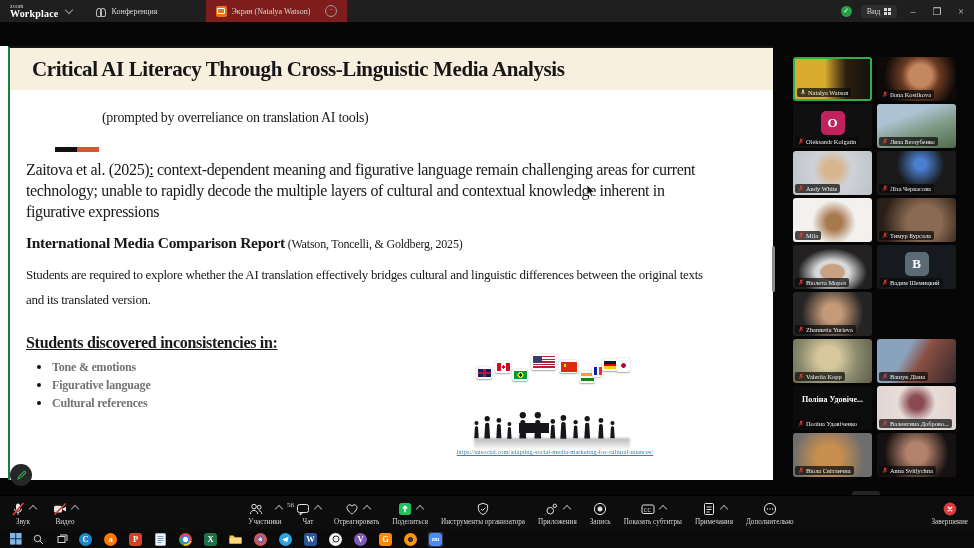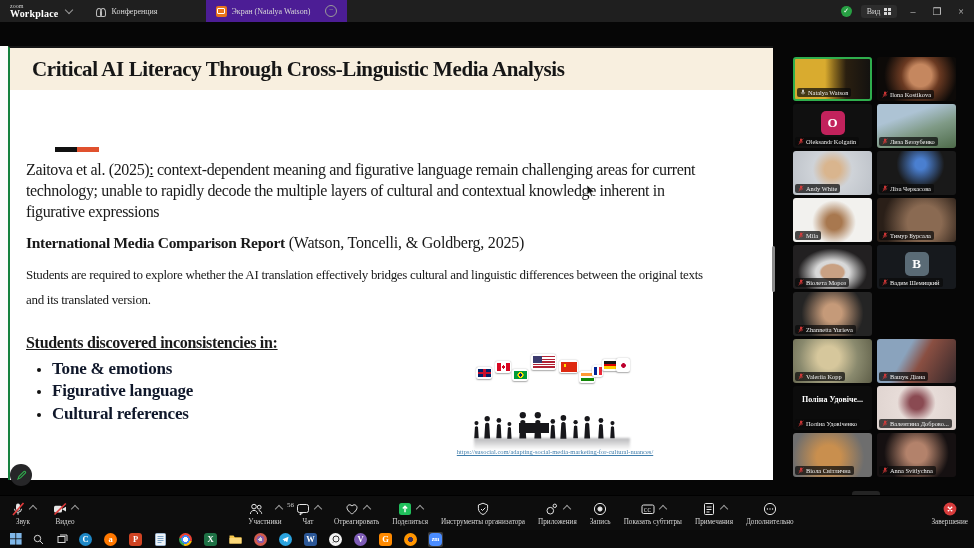--- a/index.html
+++ b/index.html
@@ -6,21 +6,21 @@
   #stage{position:relative;width:974px;height:548px;background:#000;overflow:hidden;
          font-family:Liberation Serif, serif;-webkit-font-smoothing:antialiased;}
 
   
   #topbar{position:absolute;left:0;top:0;width:974px;height:22px;background:#1f1f1f;display:flex;align-items:center;}
   .brand{display:flex;flex-direction:column;line-height:1;margin-left:10px;}
   .brand .b1{font-size:6px;color:#cfcfcf;}
   .brand .b2{font-size:10px;color:#fff;font-weight:bold;letter-spacing:.2px;}
   .chev{width:5px;height:5px;border-left:1px solid #9a9a9a;border-bottom:1px solid #9a9a9a;transform:rotate(-45deg);margin:0 0 2px 8px;}
   .tab{display:flex;align-items:center;gap:5px;font-size:8px;color:#d8d8d8;padding:0 10px;height:22px;}
-  .tab.active{background:#4c1d95;}
+  .tab.active{background:#7f1d1d;}
   .ppl-ico{width:10px;height:9px;position:relative;}
   .ppl-ico:before,.ppl-ico:after{content:"";position:absolute;border:1px solid #bdbdbd;border-radius:50% 50% 2px 2px;}
   .ppl-ico:before{width:4px;height:7px;left:0;top:1px;}
   .ppl-ico:after{width:4px;height:7px;right:0;top:1px;}
   .scr-ico{width:11px;height:11px;background:#e8731a;border-radius:2px;display:flex;align-items:center;justify-content:center;}
   .scr-ico:before{content:"";width:6px;height:4px;border:1px solid #fff;border-radius:1px;}
   .minus-circ{width:10px;height:10px;border:1px solid #9a9a9a;border-radius:50%;color:#9a9a9a;font-size:8px;line-height:8px;text-align:center;margin-left:10px;}
   #topbar-right{position:absolute;right:6px;top:0;height:22px;display:flex;align-items:center;gap:9px;}
   .shield{width:11px;height:11px;background:#27a043;border-radius:50% 50% 50% 50%/45% 45% 55% 55%;color:#fff;font-size:7px;line-height:11px;text-align:center;}
   .viewbtn{display:flex;align-items:center;gap:4px;background:#2d2d2d;border-radius:3px;padding:2px 6px;color:#d8d8d8;font-size:8px;}
@@ -39,25 +39,25 @@
          border-top:2px solid #161616;border-left:2px solid #15803d;color:#191919;}
   #slide-strip{position:absolute;left:0;top:24px;width:8px;height:432px;background:#fbfbfb;}
   #titleband{position:absolute;left:0;top:0;width:763px;height:42px;background:#f8efdf;}
   .s-title{position:absolute;left:22px;top:9px;font-size:21px;font-weight:bold;letter-spacing:-.4px;color:#161616;}
   .s-sub{position:absolute;left:92px;top:62px;font-size:14px;letter-spacing:-.3px;color:#1c1c1c;}
   .divider-b{position:absolute;left:45px;top:99px;width:22px;height:5px;background:#111;}
   .divider-r{position:absolute;left:67px;top:99px;width:22px;height:5px;background:#e0512e;}
   .s-p1{position:absolute;left:16px;top:112px;width:684px;font-size:16px;letter-spacing:-.35px;line-height:1.3;}
   .s-p1 .colon{text-decoration:underline;}
   .s-report{position:absolute;left:16px;top:186px;width:700px;font-size:15.5px;font-weight:bold;letter-spacing:-.3px;}
-  .s-report .cite{font-weight:normal;font-size:16px;letter-spacing:-.2px;}
+  .s-report .cite{font-weight:normal;font-size:12px;letter-spacing:-.2px;}
   .s-p2{position:absolute;left:16px;top:214px;width:688px;font-size:13px;letter-spacing:-.3px;line-height:1.95;}
   .s-lh{position:absolute;left:16px;top:286px;font-size:16px;font-weight:bold;text-decoration:underline;letter-spacing:-.3px;}
-  .s-bullets{position:absolute;left:26px;top:310px;margin:0;padding:0 0 0 16px;font-size:17px;font-weight:bold;
-             color:#0f172a;letter-spacing:-.2px;line-height:1.32;}
+  .s-bullets{position:absolute;left:26px;top:310px;margin:0;padding:0 0 0 16px;font-size:12px;font-weight:bold;
+             color:#737373;letter-spacing:-.2px;line-height:1.32;}
   .s-bullets li::marker{color:#111;font-size:13px;}
   
   #media{position:absolute;left:464px;top:306px;width:156px;height:96px;}
   .bub{position:absolute;background:#fff;border-radius:2.5px;padding:1.5px;box-shadow:0 .5px 1.5px rgba(0,0,0,.35);}
   .f{width:13px;height:8.5px;}
   .f-uk{background:linear-gradient(to bottom,transparent 40%,#c8102e 40% 60%,transparent 60%),
         linear-gradient(to right,transparent 42%,#c8102e 42% 58%,transparent 58%),#012169;}
   .f-ca{background:radial-gradient(circle at 50% 50%,#d80621 0 1.5px,transparent 1.6px),
         linear-gradient(to right,#d80621 0 28%,#fff 28% 72%,#d80621 72%);}
   .f-br{background:radial-gradient(circle at 50% 50%,#002776 0 1.5px,#ffdf00 1.6px 3px,transparent 3.1px),#009c3b;}
@@ -159,20 +159,21 @@
       <span class="winctl">×</span>
     </div>
   </div>
 
   <div id="main">
     <div id="slide-strip"></div>
 
     <div id="slide">
       <div id="titleband"></div>
       <div class="s-title">Critical AI Literacy Through Cross-Linguistic Media Analysis</div>
+      <div class="s-sub">(prompted by overreliance on translation AI tools)</div>
       <div class="divider-b"></div>
       <div class="divider-r"></div>
 
       <div class="s-p1"><span>Zaitova et al. (2025)</span><span class="colon">:</span><span> context-dependent meaning and figurative language remain challenging areas for current technology; unable to rapidly decode the multiple layers of cultural and contextual knowledge inherent in figurative expressions</span></div>
 
       <div class="s-report"><span>International Media Comparison Report</span><span class="cite"> (Watson, Toncelli, &amp; Goldberg, 2025)</span></div>
 
       <div class="s-p2">Students are required to explore whether the AI translation effectively bridges  cultural and linguistic differences between the original  texts and its translated version.</div>
 
       <div class="s-lh">Students discovered inconsistencies in:</div>

